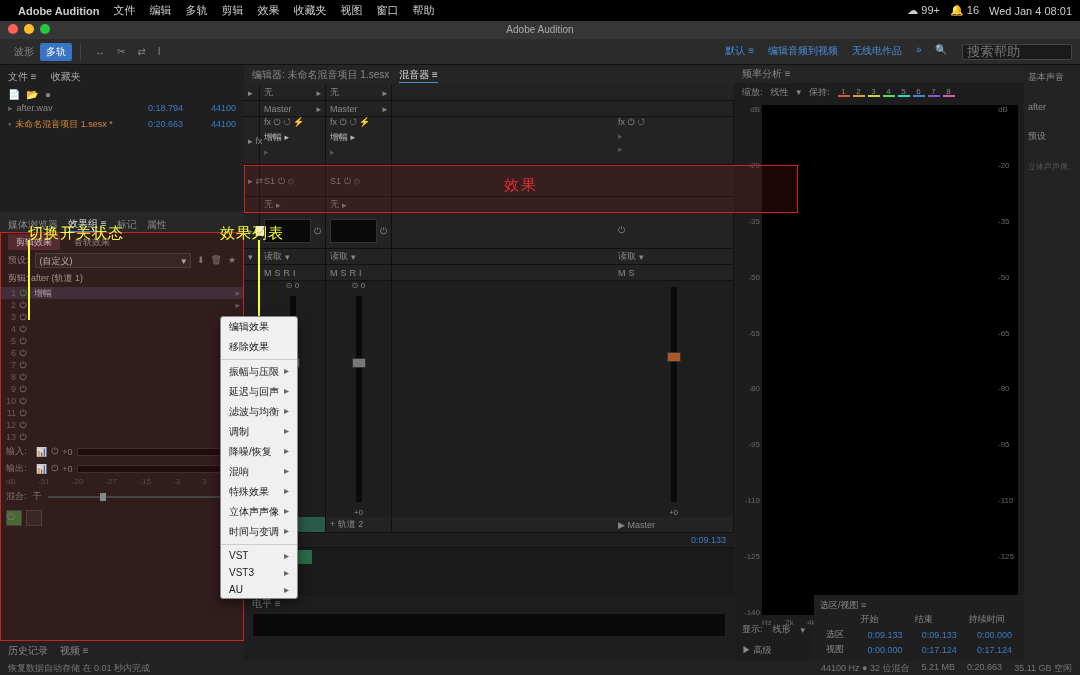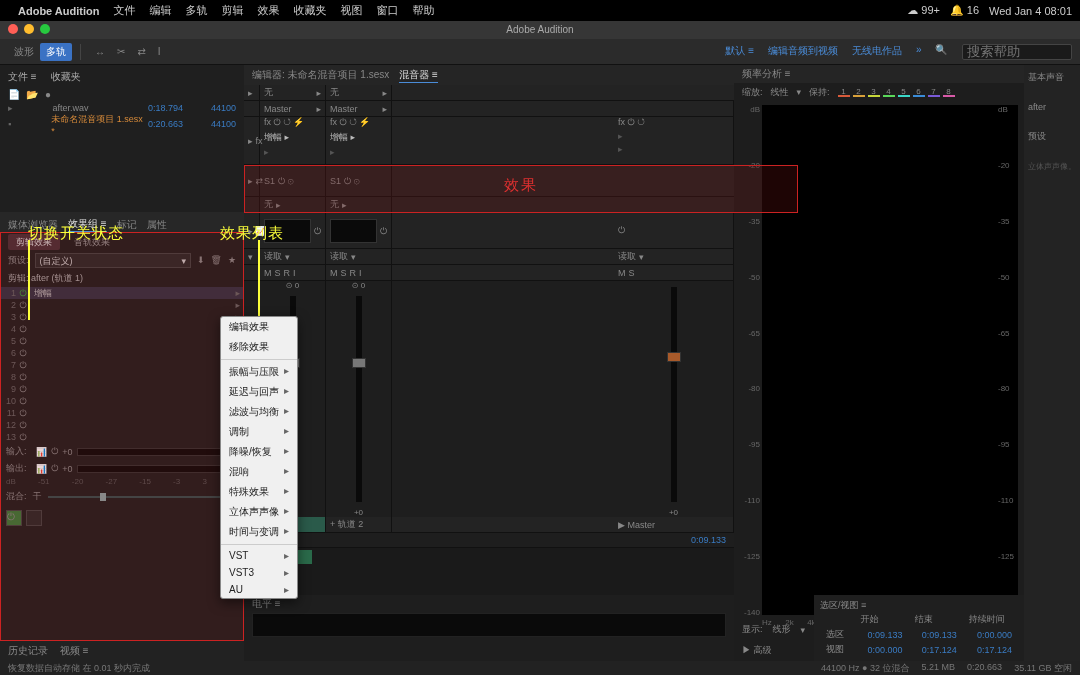--- a/index.html
+++ b/index.html
@@ -18,21 +18,21 @@
 .tbtn.active { background:#3a72c4; color:#fff; border-radius:2px; }
 .toolbar .sep { width:1px; height:16px; background:#444; margin:0 8px; }
 .toolbar .rlinks { margin-left:auto; display:flex; gap:14px; color:#4a8cd8; font-size:10px; }
 .toolbar .search { width:110px; height:16px; background:#1a1a1a; border:1px solid #444; border-radius:2px; padding:0 4px; color:#666; }
 .app-body { display:flex; height:calc(675px - 21px - 18px - 26px - 14px); }
 .left-panel { width:244px; background:#1f1f1f; display:flex; flex-direction:column; }
 .files-hdr { height:24px; display:flex; align-items:center; padding:0 8px; gap:14px; color:#aaa; }
 .files-cols { height:18px; display:flex; padding:0 8px; color:#777; font-size:9px; border-bottom:1px solid #111; align-items:center; }
 .files-cols span:nth-child(1){flex:1;} .files-cols span{width:44px;}
 .file-row { height:16px; display:flex; padding:0 8px; font-size:9px; align-items:center; color:#777; }
-.file-row .nm{flex:1; color:#888;margin-left:36px;} .file-row .nm.unsaved{color:#d68a3a;}
+.file-row .nm{flex:1; color:#888;} .file-row .nm.unsaved{color:#d68a3a;}
 .file-row .dur{width:44px; color:#3a7cc4;} .file-row .sr{width:44px; text-align:right; color:#3a7cc4;}
 .file-triangle { color:#666; margin-right:4px; }
 
 .fxrack { flex:1; display:flex; flex-direction:column; position:relative; }
 .fxrack-tabs { height:20px; display:flex; align-items:flex-end; gap:10px; padding:0 8px; background:#272727; font-size:10px; }
 .fxrack-tabs .tab.active { color:#ddd; border-bottom:1px solid #4a8cd8; }
 .fxrack-body { position:relative; flex:1; }
 .redbox { position:absolute; border:1.5px solid #cc2222; background:rgba(140,20,20,0.18); }
 .anno { position:absolute; color:#fcff3a; font-size:15px; font-weight:500; letter-spacing:1px; }
 .anno-bar { position:absolute; background:#fcff3a; }

